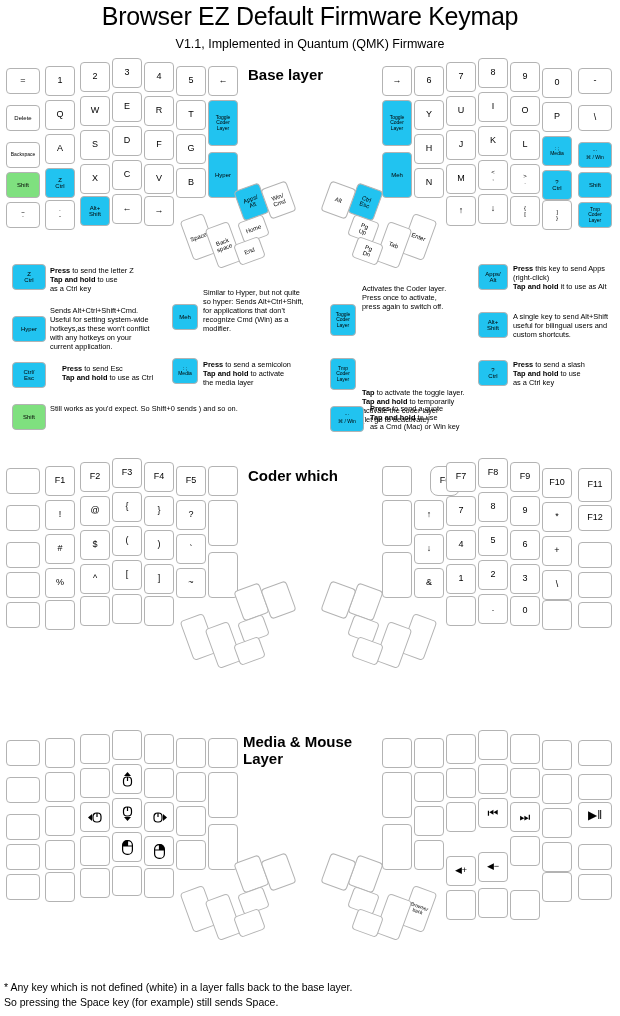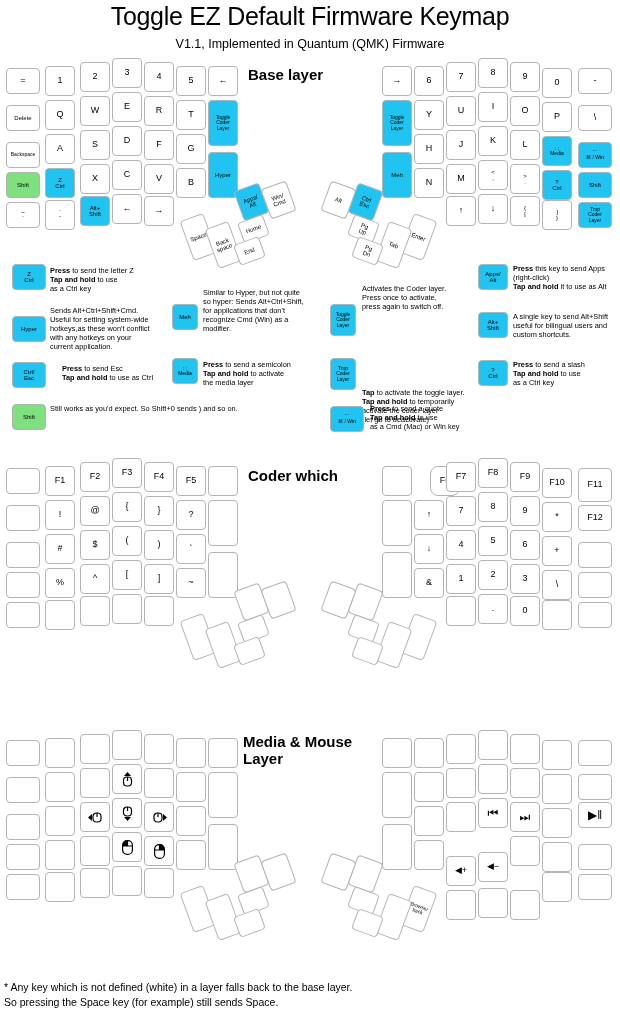--- a/index.html
+++ b/index.html
@@ -83,21 +83,21 @@
     left: 4px;
     bottom: 6px;
     font-size: 10.5px;
     line-height: 1.45;
     white-space: pre-line;
   }
 </style>
 </head>
 <body>
 
-<h1 class="title">Toggle EZ Default Firmware Keymap</h1>
+<h1 class="title">Browser EZ Default Firmware Keymap</h1>
 <div class="subtitle">V1.1, Implemented in Quantum (QMK) Firmware</div>
 
 <div class="layer-title" style="left:248px; top:66px; width:124px;">Base layer</div>
 <div class="layer-title" style="left:248px; top:467px; width:124px;">Coder which</div>
 <div class="layer-title" style="left:243px; top:733px; width:134px; white-space:pre-line;">Media &amp; Mouse
 Layer</div>
 
 <div id="keys-root">
     <div class="key " style="left: 6px; top: 68px; width: 34px; height: 26px;">=</div>
     <div class="key " style="left: 45px; top: 66px; width: 30px; height: 30px;">1</div>

